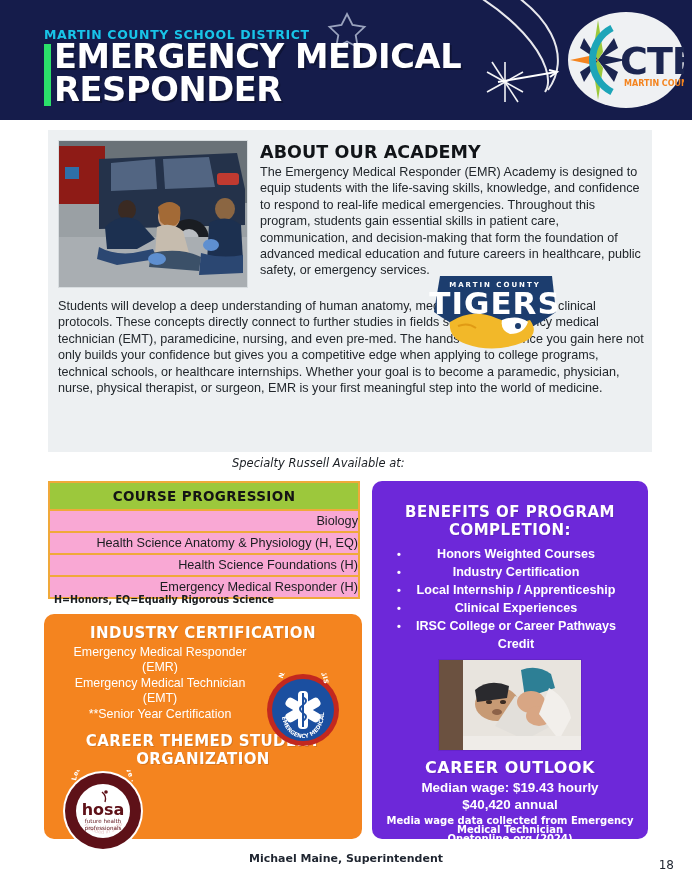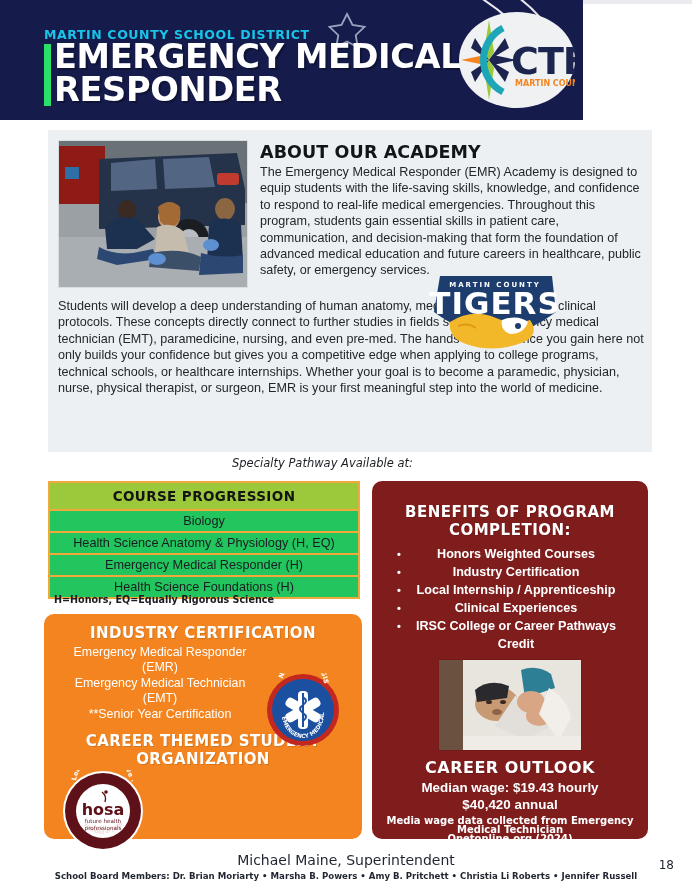--- a/index.html
+++ b/index.html
@@ -7,21 +7,21 @@
     width: 692px; height: 890px;
     background: #ffffff;
     font-family: "Liberation Sans", sans-serif;
     overflow: hidden;
     position: relative;
   }
 
   
   .header {
     position: relative;
-    width: 583px; height: 120px;
+    width: 692px; height: 120px;
     background: #151C4B;
     overflow: hidden;
   }
   .header-deco { position: absolute; inset: 0; pointer-events: none; }
   .district-line {
     position: absolute; left: 44px; top: 27px;
     color: #18C4E8; font-size: 12.5px; font-weight: bold;
     letter-spacing: 0.6px; font-family: "DejaVu Sans", sans-serif;
   }
   .green-bar {
@@ -88,35 +88,35 @@
     width: 312px;
   }
   .course-head {
     background: #9CC83C; border: 2px solid #F0A93A;
     text-align: center; font-size: 13.5px; font-weight: bold;
     color: #141414; padding: 5px 0 5px 0;
     letter-spacing: 0.4px;
     font-family: "DejaVu Sans", sans-serif;
   }
   .course-row {
-    background: #22c55e; border: 2px solid #F0A93A; border-top: none;
-    text-align: center; font-size: 12.7px; color: #1a1d21;
+    background: #f9a8d4; border: 2px solid #F0A93A; border-top: none;
+    text-align: right; font-size: 12.7px; color: #1a1d21;
     padding: 3px 0 3px 0;
   }
   .course-legend {
     position: absolute; left: 54px; top: 594px;
     font-size: 9.6px; font-weight: bold; color: #1a1d21;
     font-family: "DejaVu Sans", sans-serif;
   }
 
   
   .benefits-panel {
     position: absolute; left: 372px; top: 481px;
     width: 276px; height: 358px;
-    background: #7f1d1d; border-radius: 10px;
+    background: #6d28d9; border-radius: 10px;
     padding: 22px 12px 10px 12px;
   }
   .benefits-title {
     text-align: center; color: #ffffff;
     font-size: 15px; font-weight: bold; line-height: 18px;
     letter-spacing: 0.5px;
     font-family: "DejaVu Sans", sans-serif;
     text-shadow: 1px 1px 0 rgba(0,0,0,0.12);
   }
   .benefits-list { margin-top: 6px; padding-left: 4px; }
@@ -192,21 +192,21 @@
     color: #ffffff; font-size: 11.6px; line-height: 14.6px;
     font-weight: bold;
   }
 
   
   .footer {
     position: absolute; left: 0; top: 852px; width: 692px;
     text-align: center;
   }
   .footer-line1 {
-    font-size: 14px; color: #1f2530; font-weight: normal;
+    font-size: 11px; color: #1f2530; font-weight: bold;
     font-family: "DejaVu Sans", sans-serif;
   }
   .footer-line2 {
     font-size: 8.6px; color: #1f2530; font-weight: bold; margin-top: 3px;
     font-family: "DejaVu Sans", sans-serif;
   }
   .page-num {
     position: absolute; right: 18px; top: 858px;
     font-size: 12px; color: #1f2530;
     font-family: "DejaVu Sans", sans-serif;
@@ -305,28 +305,28 @@
     <path d="M34 4 L146 4 L150 40 Q90 86 28 40 Z" fill="#1C3D6E"></path>
     <text x="89" y="15" text-anchor="middle" font-family="DejaVu Sans, sans-serif" font-size="7" font-weight="bold" fill="#ffffff" letter-spacing="2">MARTIN COUNTY</text>
     <text x="89" y="42" text-anchor="middle" font-family="DejaVu Sans, sans-serif" font-size="31" font-weight="bold" fill="#ffffff" letter-spacing="1">TIGERS</text>
     <path d="M44 50 q22 -14 46 -4 q18 8 34 2 q10 14 -6 22 q-30 12 -58 2 q-18 -6 -16 -22 z" fill="#F2B829"></path>
     <path d="M96 48 q16 -6 26 2 q-4 12 -18 12 q-10 -4 -8 -14 z" fill="#ffffff"></path>
     <circle cx="112" cy="54" r="3" fill="#1C3D6E"></circle>
     <path d="M52 54 q10 -4 18 2" stroke="#E09A14" stroke-width="2" fill="none"></path>
   </svg>
 </div>
 
-<div class="pathway-note">Specialty Pathway Available at:</div>
+<div class="pathway-note">Specialty Russell Available at:</div>
 
 <div class="course-box">
   <div class="course-head">COURSE PROGRESSION</div>
   <div class="course-row">Biology</div>
   <div class="course-row">Health Science Anatomy &amp; Physiology (H, EQ)</div>
+  <div class="course-row">Health Science Foundations (H)</div>
   <div class="course-row">Emergency Medical Responder (H)</div>
-  <div class="course-row">Health Science Foundations (H)</div>
 </div>
 <div class="course-legend">H=Honors, EQ=Equally Rigorous Science</div>
 
 <div class="benefits-panel">
   <div class="benefits-title">
     <div>BENEFITS OF PROGRAM</div>
     <div>COMPLETION:</div>
   </div>
 
   <div class="benefits-list">
@@ -439,15 +439,14 @@
         <text x="41" y="45" text-anchor="middle" font-family="DejaVu Sans, sans-serif" font-size="16" font-weight="bold" fill="#5E1118">hosa</text>
         <text x="41" y="53" text-anchor="middle" font-family="DejaVu Sans, sans-serif" font-size="5.6" fill="#5E1118">future health</text>
         <text x="41" y="60" text-anchor="middle" font-family="DejaVu Sans, sans-serif" font-size="5.6" fill="#5E1118">professionals</text>
       </svg>
     </div>
   </div>
 </div>
 
 <div class="footer">
   <div class="footer-line1">Michael Maine, Superintendent</div>
-  <div class="footer-line2">School Board Members: Dr. Brian Moriarty • Marsha B. Powers • Amy B. Pritchett • Christia Li Roberts • Jennifer Russell</div>
 </div>
 <div class="page-num">18</div>
 
 </body></html>

